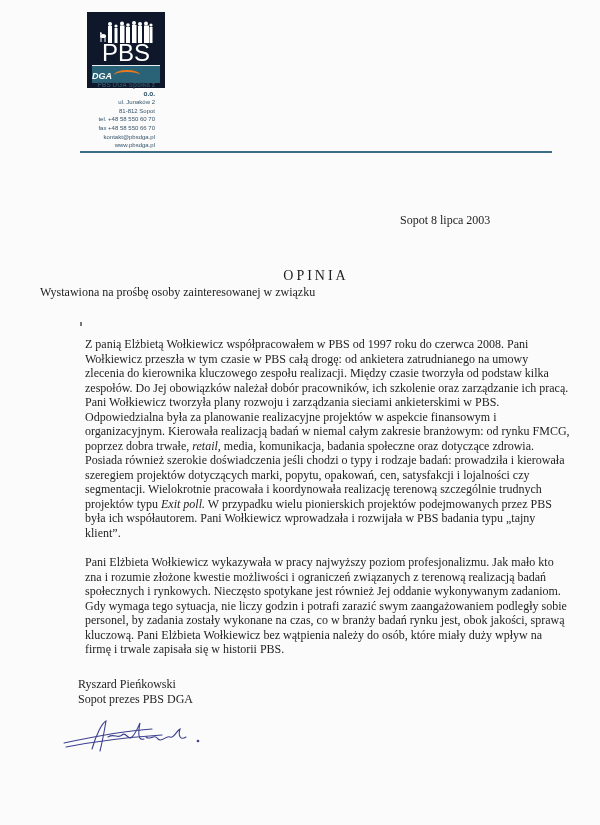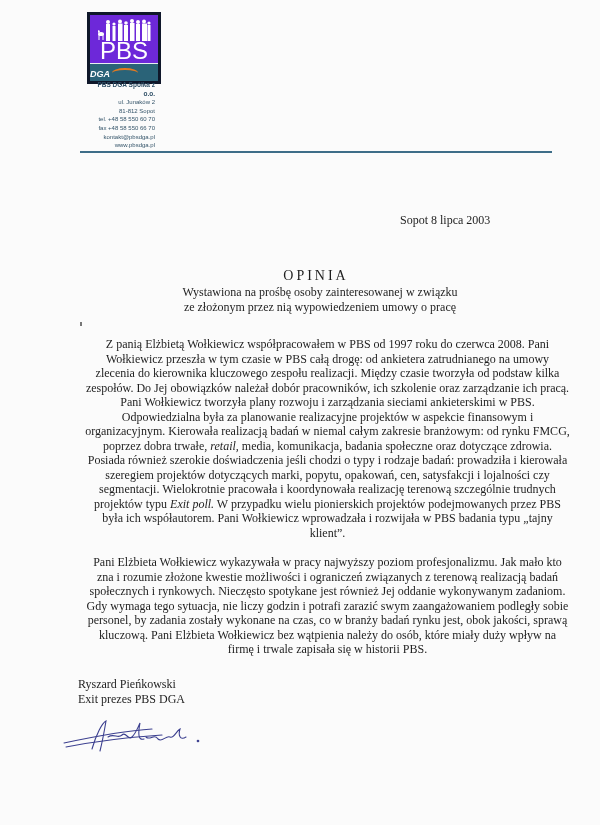--- a/index.html
+++ b/index.html
@@ -5,21 +5,21 @@
   html, body { margin: 0; padding: 0; }
   body {
     width: 600px; height: 825px; overflow: hidden;
     background: #fbfbfb;
     font-family: "Liberation Serif", serif;
     color: #1e1e1e;
     position: relative;
   }
   .logo {
     position: absolute; left: 87px; top: 12px; width: 68px; height: 66px;
-    background: #6d28d9; border: 3px solid #0f172a;
+    background: #0f172a; border: 5px solid #0f172a;
   }
   .logo .people {
     position: absolute; left: 8px; top: 4px; width: 54px; height: 22px;
   }
   .logo .pbs {
     position: absolute; left: 0; right: 0; top: 22px; text-align: center;
     font-family: "Liberation Sans", sans-serif; color: #fff; font-size: 24px; letter-spacing: 0px;
   }
   .logo .band {
     position: absolute; left: 0; right: 0; bottom: 0; height: 17px; background: #2a6378;
@@ -44,27 +44,27 @@
     position: absolute; left: 80px; width: 472px; top: 151px; height: 2px; background: #3e6d88;
   }
   .date {
     position: absolute; left: 400px; top: 213px; font-size: 12px;
   }
   .title {
     position: absolute; left: 0; right: 0; top: 268px; text-align: center;
     font-size: 14px; letter-spacing: 3px; padding-left: 32px;
   }
   .subtitle {
-    position: absolute; left: 0; right: 0; top: 285px; text-align: center;
+    position: absolute; left: 0; right: 0; top: 285px; text-align: left;
     font-size: 12px; line-height: 14.5px; padding-left: 40px;
   }
   .mark { position: absolute; width: 2px; height: 4px; background: #777; }
   .body-text {
     position: absolute; left: 85px; width: 485px; top: 337px;
-    font-size: 12px; line-height: 14.5px; text-align: center;
+    font-size: 12px; line-height: 14.5px;
   }
   .body-text p { margin: 0 0 15px 0; }
   .signature-block {
     position: absolute; left: 78px; top: 677px; font-size: 12px; line-height: 14.5px;
   }
   .signature { position: absolute; left: 62px; top: 715px; width: 150px; height: 40px; }
 </style>
 </head>
 <body>
 
@@ -109,33 +109,32 @@
   <div>www.pbsdga.pl</div>
 </div>
 
 <div class="rule"></div>
 
 <div class="date">Sopot 8 lipca 2003</div>
 
 <div class="title">OPINIA</div>
 <div class="subtitle">
   <div>Wystawiona na prośbę osoby zainteresowanej w związku</div>
-  <div>ze złożonym przez nią wypowiedzeniem umowy o pracę</div>
 </div>
 
 <div class="mark" style="left:80px; top:322px;"></div>
 
 <div class="body-text">
   <p><span>Z panią Elżbietą Wołkiewicz współpracowałem w PBS od 1997 roku do czerwca 2008.  Pani Wołkiewicz przeszła w tym czasie w PBS całą drogę:  od ankietera zatrudnianego na umowy zlecenia do kierownika kluczowego zespołu realizacji.  Między czasie tworzyła od podstaw kilka zespołów.  Do Jej obowiązków należał dobór pracowników, ich szkolenie oraz zarządzanie ich pracą.  Pani Wołkiewicz tworzyła plany rozwoju i zarządzania sieciami ankieterskimi w PBS.  Odpowiedzialna była za planowanie realizacyjne projektów w aspekcie finansowym i organizacyjnym.  Kierowała realizacją badań w niemal całym zakresie branżowym: od rynku FMCG, poprzez dobra trwałe, </span><i>retail,</i><span> media, komunikacja, badania społeczne oraz dotyczące zdrowia.  Posiada również szerokie doświadczenia jeśli chodzi o typy i rodzaje badań: prowadziła i kierowała szeregiem projektów dotyczących marki, popytu, opakowań, cen, satysfakcji i lojalności czy segmentacji.  Wielokrotnie pracowała i koordynowała realizację terenową szczególnie trudnych projektów typu </span><i>Exit poll.</i><span>  W przypadku wielu pionierskich projektów podejmowanych przez PBS była ich współautorem.  Pani Wołkiewicz wprowadzała i rozwijała w PBS badania typu „tajny klient”.</span></p>
   <p>Pani Elżbieta Wołkiewicz wykazywała w pracy najwyższy poziom profesjonalizmu.  Jak mało kto zna i rozumie złożone kwestie możliwości i ograniczeń związanych z terenową realizacją badań społecznych i rynkowych.  Nieczęsto spotykane jest również Jej oddanie wykonywanym zadaniom.  Gdy wymaga tego sytuacja, nie liczy godzin i potrafi zarazić swym zaangażowaniem podległy sobie personel, by zadania zostały wykonane na czas, co w branży badań rynku jest, obok jakości, sprawą kluczową.   Pani Elżbieta Wołkiewicz bez wątpienia należy do osób, które miały duży wpływ na firmę i trwale zapisała się w historii PBS.</p>
 </div>
 
 <div class="signature-block">
   <div>Ryszard Pieńkowski</div>
-  <div>Exit prezes PBS DGA</div>
+  <div>Sopot prezes PBS DGA</div>
 </div>
 
 <svg class="signature" viewBox="0 0 150 40">
   <g fill="none" stroke="#3b3f8f" stroke-width="1.1" stroke-linecap="round">
     <path d="M2 28 C 30 22, 60 16, 90 14"></path>
     <path d="M4 32 C 35 26, 70 22, 100 20"></path>
     <path d="M30 34 C 34 20, 40 8, 44 6 C 42 18, 40 28, 38 36"></path>
     <path d="M46 22 C 52 18, 56 24, 60 20 C 64 16, 66 26, 70 22 C 74 18, 76 12, 78 8 C 76 18, 76 26, 82 24"></path>
     <path d="M84 22 C 88 26, 92 18, 96 24 C 100 28, 104 20, 108 22 C 112 24, 114 16, 118 14 C 116 20, 118 26, 124 22"></path>
     <circle cx="136" cy="26" r="0.8" fill="#3b3f8f"></circle>

